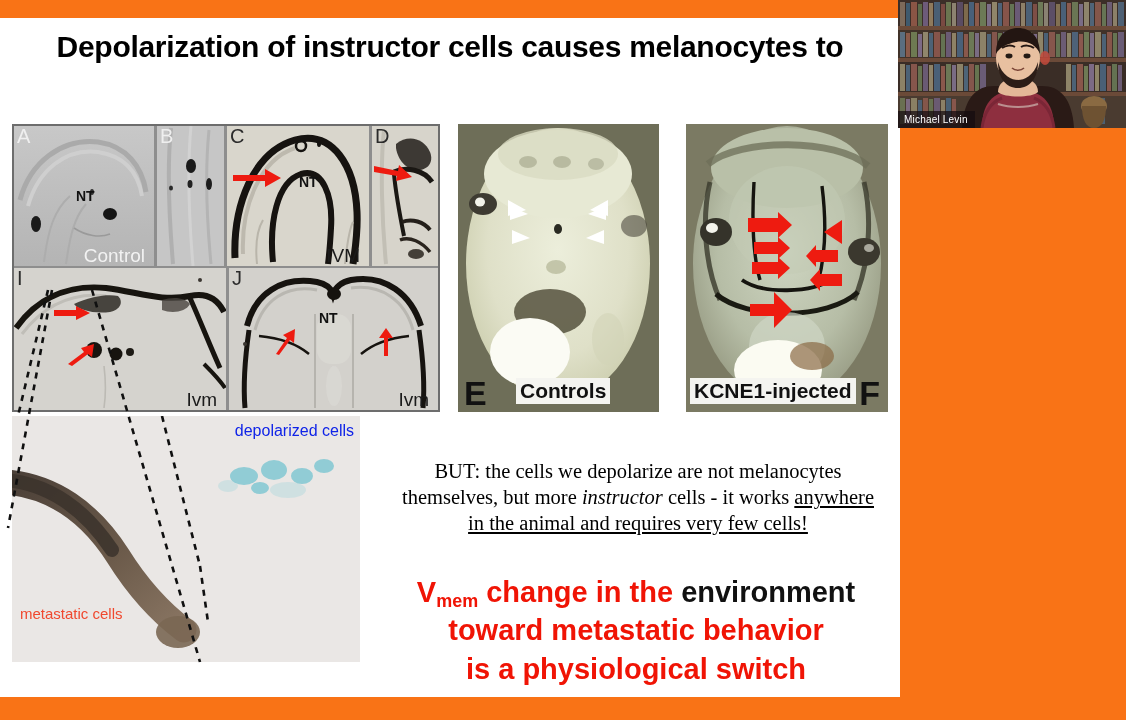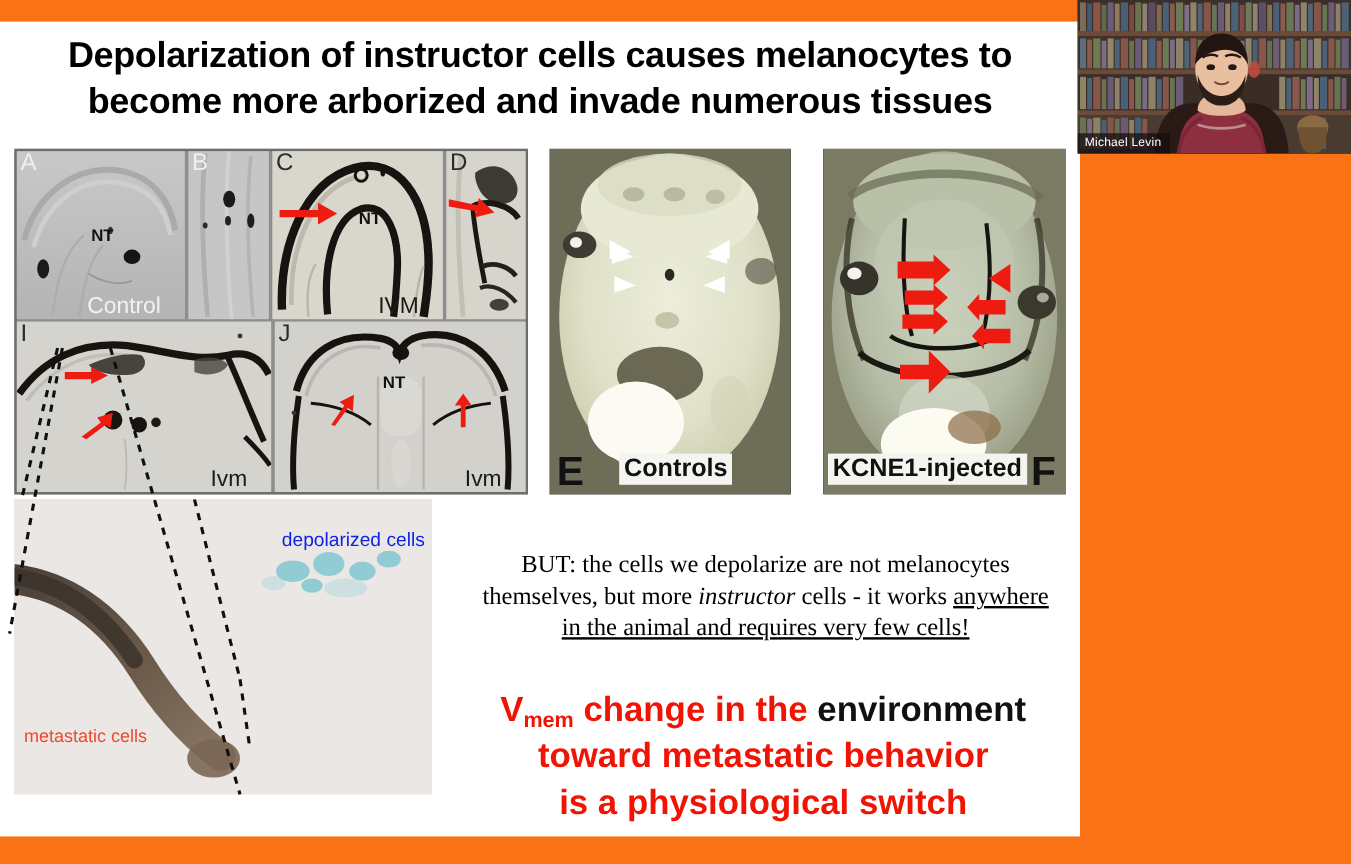--- a/index.html
+++ b/index.html
@@ -33,21 +33,21 @@
     overflow:hidden; background:#c9c9c9;
   }
   .pg-letter {
     position:absolute; left:3px; top:0px;
     font-size:20px; font-weight:400; color:#2b2b2b;
     font-family:"Liberation Sans", sans-serif; line-height:1.05;
     z-index:6;
   }
   .pg-letter.light { color:#efefef; }
   .pg-caption {
-    position:absolute; right:20px; bottom:-1px;
+    position:absolute; right:9px; bottom:-1px;
     font-size:19px; font-weight:400; color:#f2f2f2;
     font-family:"Liberation Sans", sans-serif; z-index:6;margin-left:36px;
   }
   .pg-caption.dark { color:#1b1b1b; }
   .pg-nt {
     position:absolute; font-size:14px; font-weight:bold; color:#111;
     font-family:"Liberation Sans", sans-serif; z-index:6;
   }
   .tissue { position:absolute; inset:0; }
   .redarrow { position:absolute; z-index:5; }
@@ -73,21 +73,21 @@
   }
 
   
   #inset {
     position:absolute; left:12px; top:398px; width:348px; height:246px;
     overflow:hidden; background:#e2e0de;
   }
   #lbl-depolarized {
     position:absolute; right:6px; top:6px;
     color:#1024e8; font-size:16px;
-    font-family:"Liberation Sans", sans-serif; z-index:9;margin-top:20px;
+    font-family:"Liberation Sans", sans-serif; z-index:9;
   }
   #lbl-metastatic {
     position:absolute; left:8px; bottom:40px;
     color:#f0482e; font-size:15px;
     font-family:"Liberation Sans", sans-serif; z-index:9;
   }
 
   
   #but-text {
     position:absolute; left:382px; top:440px; width:512px;
@@ -123,21 +123,20 @@
 </style>
 </head>
 <body>
 
 <div id="root">
 
   <div id="slide">
 
     <div id="slide-title">
       <span>Depolarization of instructor cells causes melanocytes to</span><br>
-      <span>become more arborized and invade numerous tissues</span>
     </div>
 
     <div id="panel-grid">
 
       <div class="pg-row" style="top:0; height:140px;">
 
         <div class="pg-cell" style="left:0; width:140px; background:#bdbdbd;">
           <svg class="tissue" viewBox="0 0 140 140" preserveAspectRatio="none">
             <defs>
               <linearGradient id="gA" x1="0" y1="0" x2="0" y2="1">

